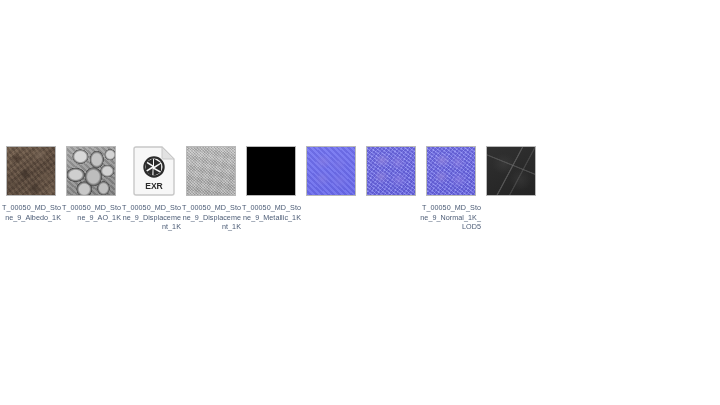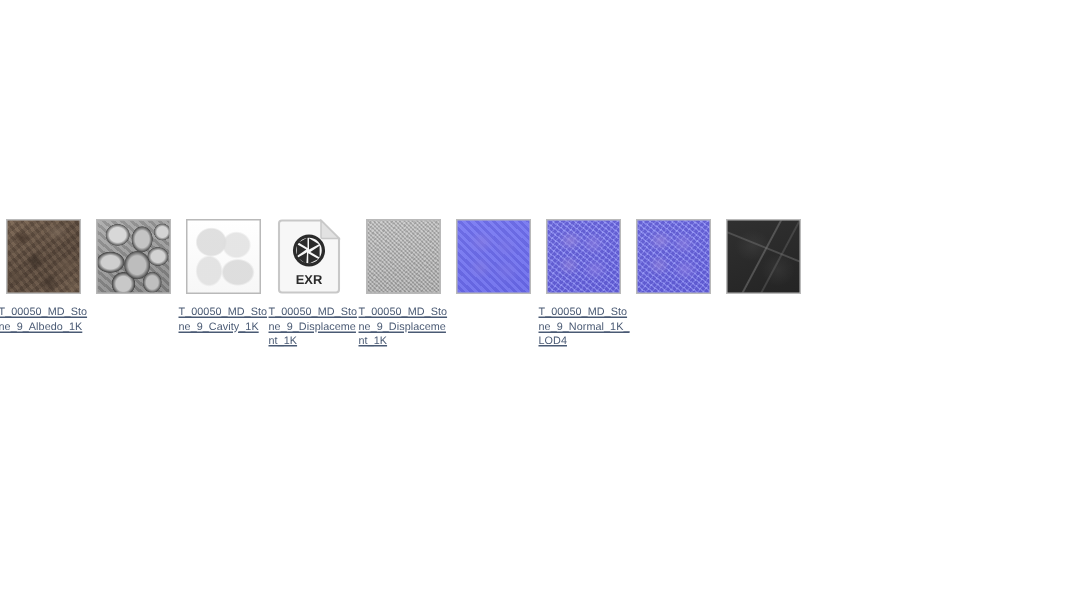--- a/index.html
+++ b/index.html
@@ -36,46 +36,45 @@
     padding: 0 0px;
     box-sizing: content-box;
   }
 
   .thumb-wrap {
     width: 52px;
     height: 52px;
     margin-bottom: 6px;
     display: flex;
     align-items: center;
-    justify-content: flex-start;
+    justify-content: flex-end;
     position: relative;
   }
 
   .thumb {
     width: 50px;
     height: 50px;
     border: 1px solid #b9b9b9;
     box-sizing: border-box;
     position: relative;
     overflow: hidden;
     background-color: #888;
   }
 
   .file-label {
     font-size: 7.2px;
     line-height: 9.6px;
     letter-spacing: 0.05px;
     color: #4a5a74;
-    text-align: left;
+    text-align: right;
     width: 62px;
     word-break: break-all;
     overflow-wrap: anywhere;
     white-space: normal;
     user-select: none;
-    text-decoration: underline;
   }
 
   
 
   
   .tex-albedo {
     background-color: #6d5a4b;
     background-image:
       radial-gradient(ellipse 9px 7px at 20% 24%, rgba(60,45,36,0.75), transparent 70%),
       radial-gradient(ellipse 11px 8px at 68% 16%, rgba(126,108,92,0.7), transparent 72%),
@@ -207,28 +206,23 @@
     <div class="thumb-wrap">
       <div class="thumb tex-albedo"></div>
     </div>
     <div class="file-label">T_00050_MD_Stone_9_Albedo_1K</div>
   </div>
 
   <div class="file-item">
     <div class="thumb-wrap">
       <div class="thumb tex-ao"></div>
     </div>
-  </div>
-
-  <div class="file-item">
-    <div class="thumb-wrap">
-      <div class="thumb tex-cavity"></div>
-    </div>
-    <div class="file-label">T_00050_MD_Stone_9_Cavity_1K</div>
-  </div>
+    <div class="file-label">T_00050_MD_Stone_9_AO_1K</div>
+  </div>
+
 
   <div class="file-item">
     <div class="thumb-wrap">
       <div class="exr-icon">
         <svg width="44" height="52" viewBox="0 0 44 52" xmlns="http://www.w3.org/2000/svg">
           <path d="M4 2 H30 L42 14 V48 A2 2 0 0 1 40 50 H4 A2 2 0 0 1 2 48 V4 A2 2 0 0 1 4 2 Z" fill="#f7f7f7" stroke="#c8c8c8" stroke-width="1.4"></path>
           <path d="M30 2 L42 14 H31 A1 1 0 0 1 30 13 Z" fill="#e2e2e2" stroke="#c8c8c8" stroke-width="1"></path>
           <g transform="translate(22,22)">
             <circle r="9.6" fill="none" stroke="#2b2b2b" stroke-width="2.2"></circle>
             <g fill="#2b2b2b">
@@ -248,38 +242,44 @@
   </div>
 
   <div class="file-item">
     <div class="thumb-wrap">
       <div class="thumb tex-displacement"></div>
     </div>
     <div class="file-label">T_00050_MD_Stone_9_Displacement_1K</div>
   </div>
 
 
+  <div class="file-item">
+    <div class="thumb-wrap">
+      <div class="thumb tex-metallic"></div>
+    </div>
+    <div class="file-label">T_00050_MD_Stone_9_Metallic_1K</div>
+  </div>
 
   <div class="file-item">
     <div class="thumb-wrap">
       <div class="thumb tex-normal"></div>
     </div>
   </div>
 
   <div class="file-item">
     <div class="thumb-wrap">
       <div class="thumb tex-normal detail"></div>
     </div>
-    <div class="file-label">T_00050_MD_Stone_9_Normal_1K_LOD4</div>
   </div>
 
   <div class="file-item">
     <div class="thumb-wrap">
       <div class="thumb tex-normal detail"></div>
     </div>
+    <div class="file-label">T_00050_MD_Stone_9_Normal_1K_LOD5</div>
   </div>
 
 
   <div class="file-item">
     <div class="thumb-wrap">
       <div class="thumb tex-specular"></div>
     </div>
   </div>
 
 </div>

